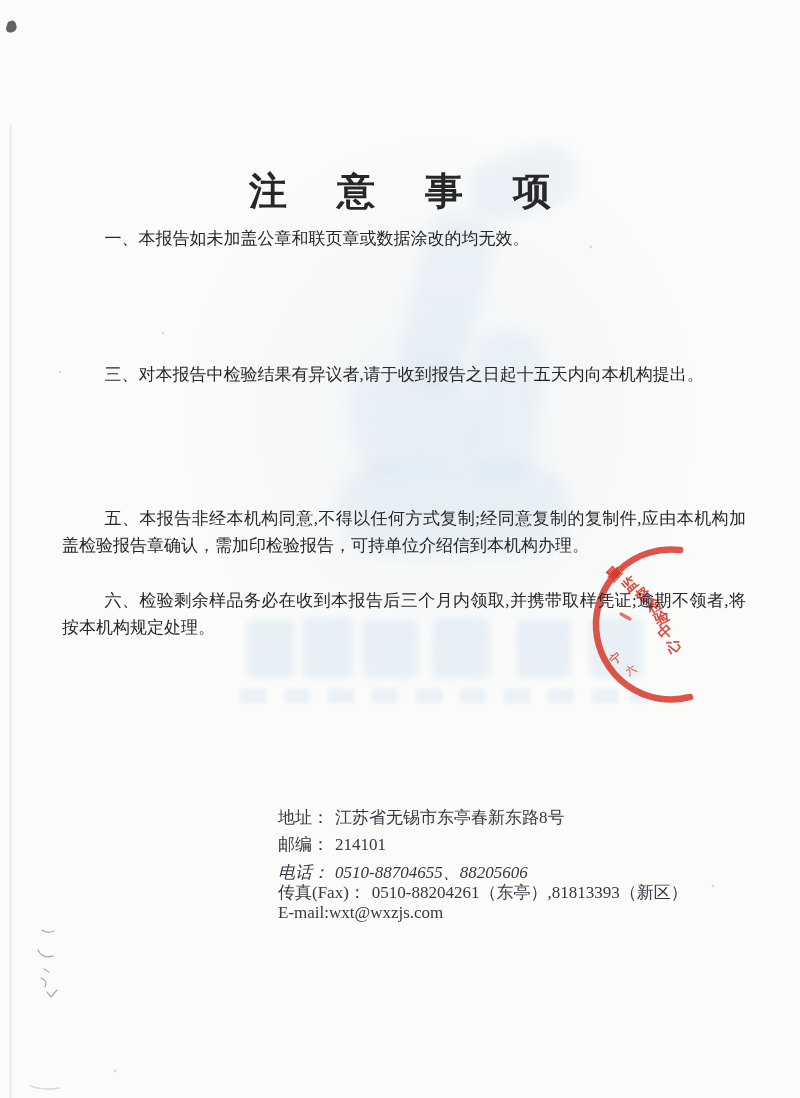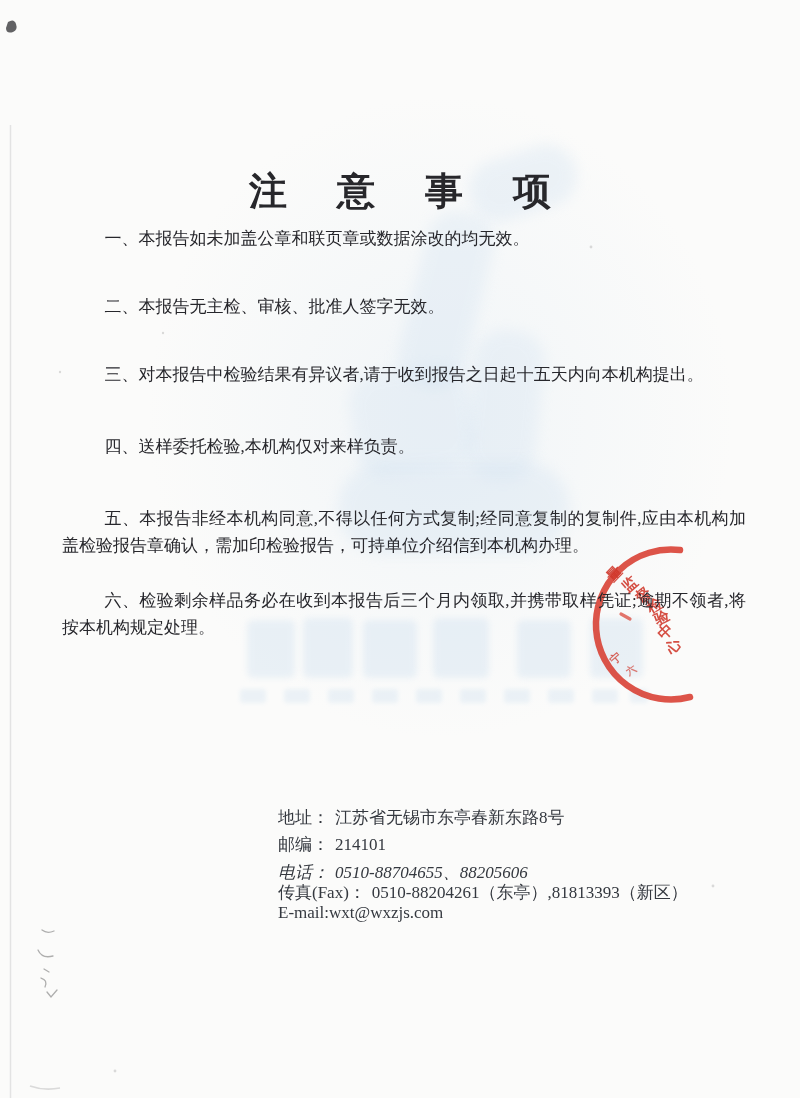--- a/index.html
+++ b/index.html
@@ -87,23 +87,21 @@
       <text font-size="15" transform="translate(669,635) rotate(-44)">中</text>
       <text font-size="15" transform="translate(677,649) rotate(-52)">心</text>
       <text font-size="11" fill-opacity="0.75" transform="translate(618,661) rotate(-42)">宁</text>
       <text font-size="10" fill-opacity="0.65" transform="translate(633,673) rotate(-34)">六</text>
     </g>
   </svg>
 
   <h1 class="doc-title">注意事项</h1>
 
   <div class="notice-item" style="top:225px;">一、本报告如未加盖公章和联页章或数据涂改的均无效。</div>
-  <div class="notice-item" style="top:293px;">二、本报告无主检、审核、批准人签字无效。</div>
   <div class="notice-item" style="top:361px;">三、对本报告中检验结果有异议者,请于收到报告之日起十五天内向本机构提出。</div>
-  <div class="notice-item" style="top:433px;">四、送样委托检验,本机构仅对来样负责。</div>
   <div class="notice-item" style="top:505px;">五、本报告非经本机构同意,不得以任何方式复制;经同意复制的复制件,应由本机构加盖检验报告章确认，需加印检验报告，可持单位介绍信到本机构办理。</div>
   <div class="notice-item" style="top:587px;">六、检验剩余样品务必在收到本报告后三个月内领取,并携带取样凭证;逾期不领者,将按本机构规定处理。</div>
 
 
   <div>
     <div class="contact-row" style="top:806px;">
       <span class="lbl">地址：</span><span>江苏省无锡市东亭春新东路8号</span>
     </div>
     <div class="contact-row" style="top:833px;">
       <span class="lbl">邮编：</span><span>214101</span>

